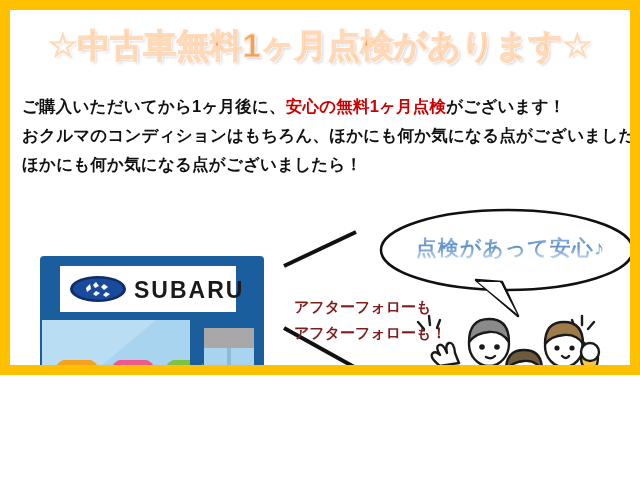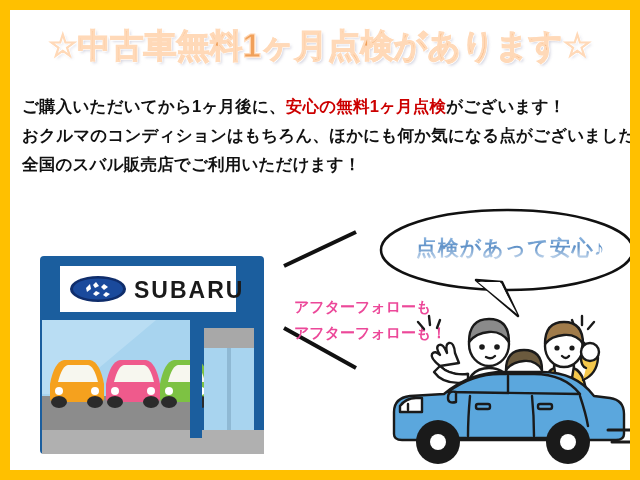--- a/index.html
+++ b/index.html
@@ -4,21 +4,21 @@
 <style>
   html,body{margin:0;padding:0;}
   body{
     width:640px;height:480px;
     background:#ffffff;
     font-family:"Liberation Sans","DejaVu Sans",sans-serif;
     overflow:hidden;
   }
   #poster{
     position:relative;
-    width:640px;height:480px;
+    width:640px;height:375px;
     box-sizing:border-box;
     background:#ffffff;
     border:10px solid #ffc000;
     overflow:hidden;
   }
   
   #headline{
     position:absolute;left:0;right:0;top:14px;
     text-align:center;
     font-size:33px;
@@ -55,21 +55,21 @@
   
   #dealership{
     position:absolute;left:18px;top:36px;width:252px;height:240px;
   }
   .shop-svg{display:block;}
   
   #pointer-lines{position:absolute;left:270px;top:10px;width:110px;height:210px;}
   
   #red-callout{
     position:absolute;left:284px;top:86px;
-    font-size:15px;font-weight:700;color:#ec4899;
+    font-size:15px;font-weight:700;color:#7f1d1d;
     line-height:26px;white-space:nowrap;
   }
   
   #speech-bubble{
     position:absolute;left:368px;top:0px;width:258px;height:110px;
   }
   #bubble-text{
     position:absolute;left:398px;top:26px;width:205px;
     text-align:center;
     font-size:21px;font-weight:700;
@@ -94,21 +94,21 @@
 </head>
 <body>
 
 <div id="poster">
 
   <div id="headline">☆中古車無料1ヶ月点検があります☆</div>
 
   <div id="body-copy">
     <div class="copy-line"><span>ご購入いただいてから1ヶ月後に、</span><span class="hl-red">安心の無料1ヶ月点検</span><span>がございます！</span></div>
     <div class="copy-line">おクルマのコンディションはもちろん、ほかにも何か気になる点がございましたら</div>
-    <div class="copy-line">全国のスバル販売店でご利用いただけます！</div>
+    <div class="copy-line">ほかにも何か気になる点がございましたら！</div>
   </div>
 
   <div id="art">
 
     <div id="dealership">
       <svg class="shop-svg" width="252" height="240" viewBox="0 0 252 240">
 
         <rect x="12" y="12" width="224" height="198" rx="4" fill="#1b5e9e"></rect>
 
         <rect x="32" y="22" width="176" height="46" fill="#ffffff"></rect>

